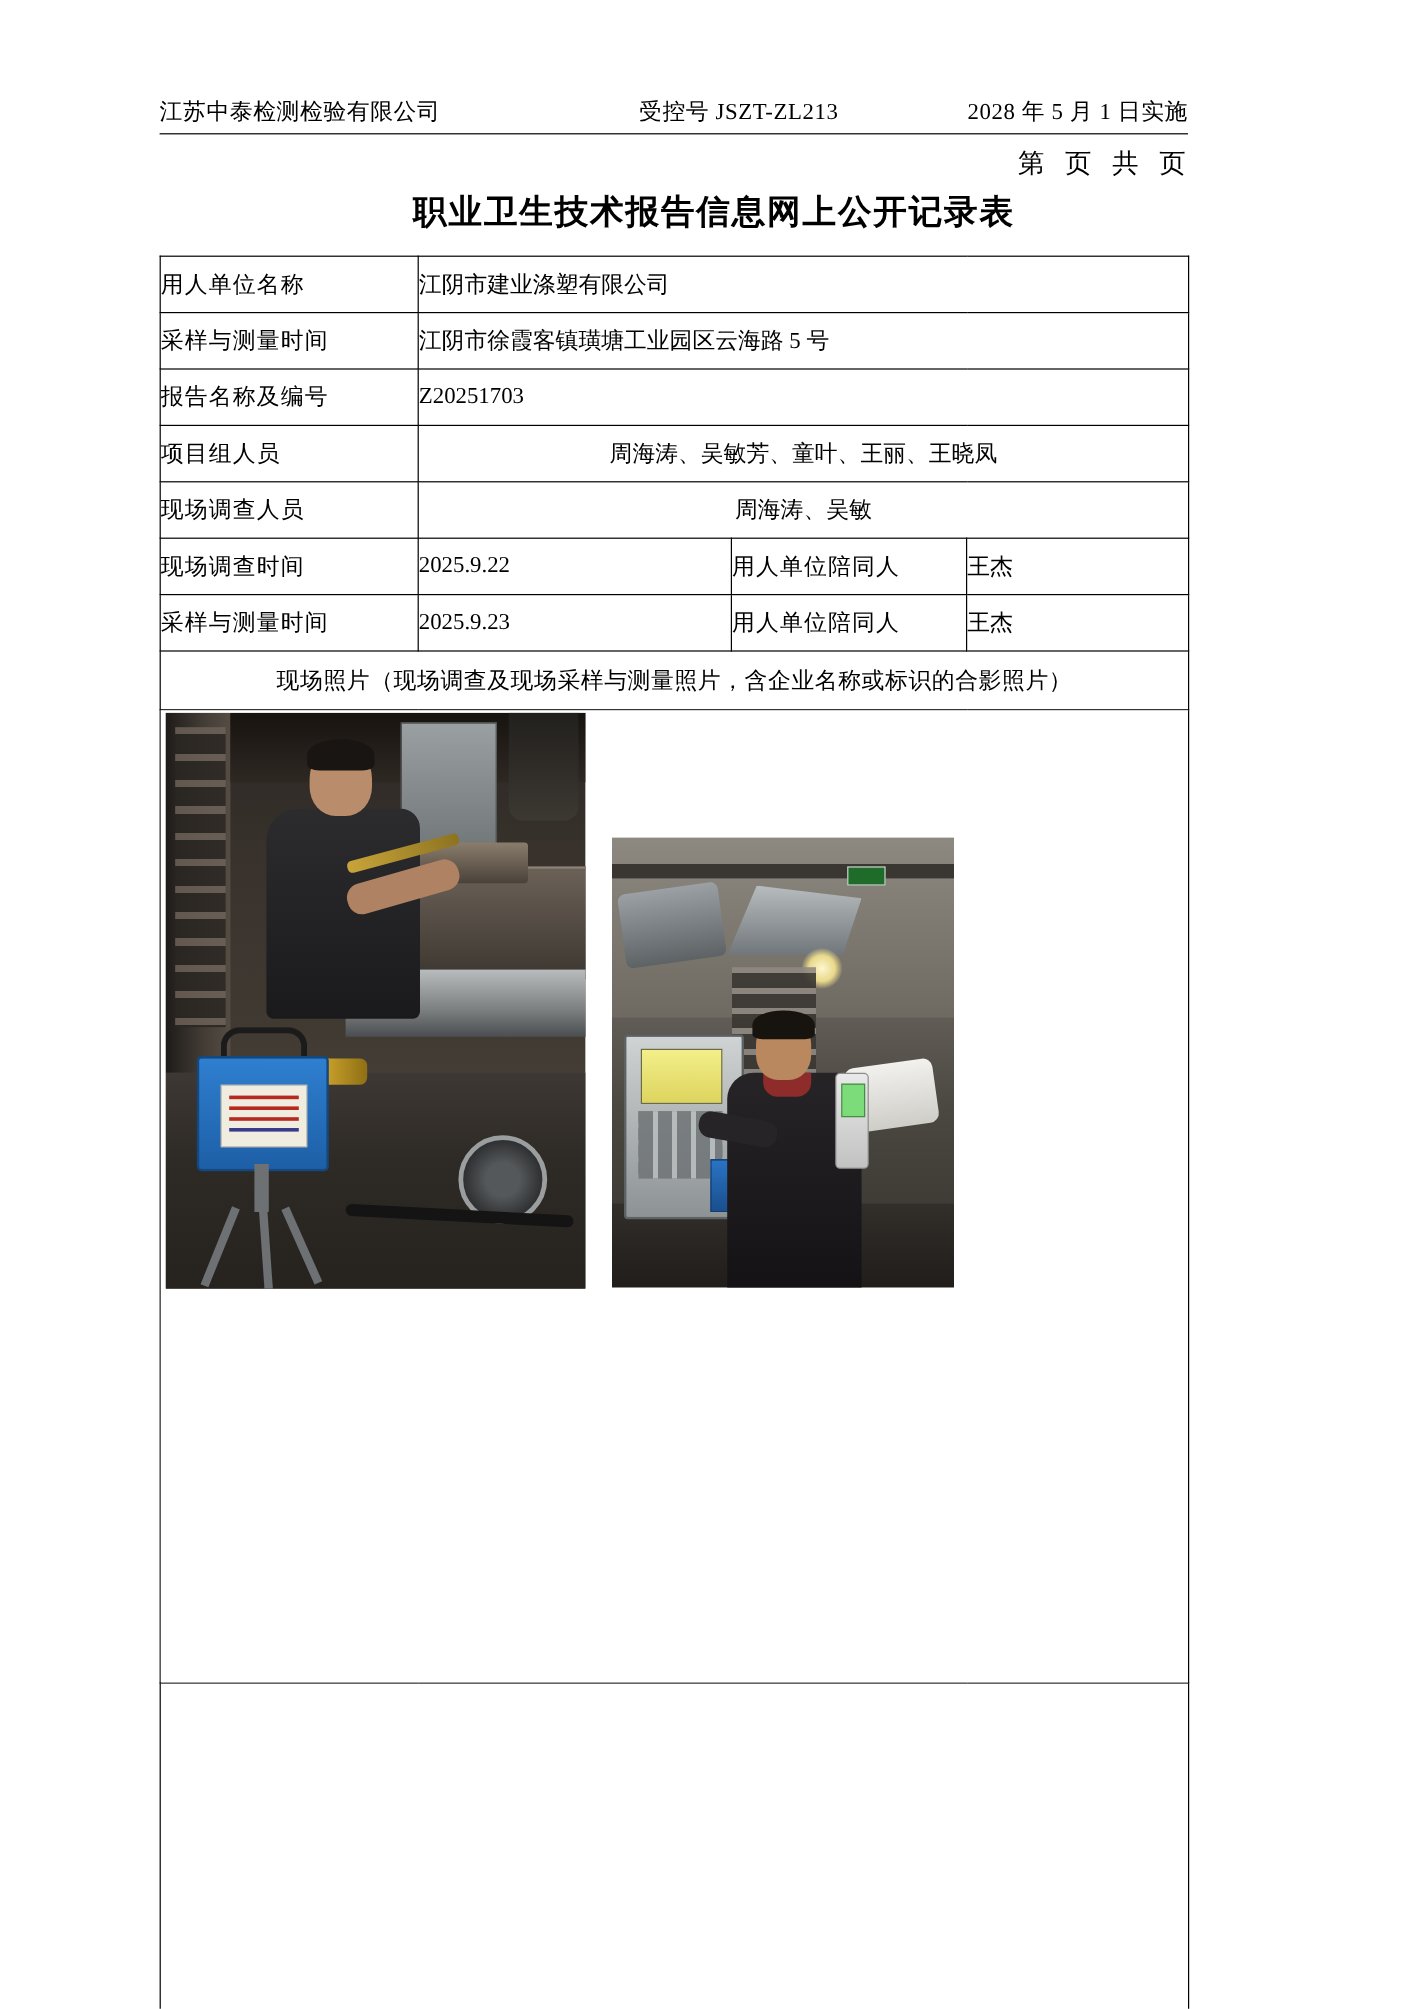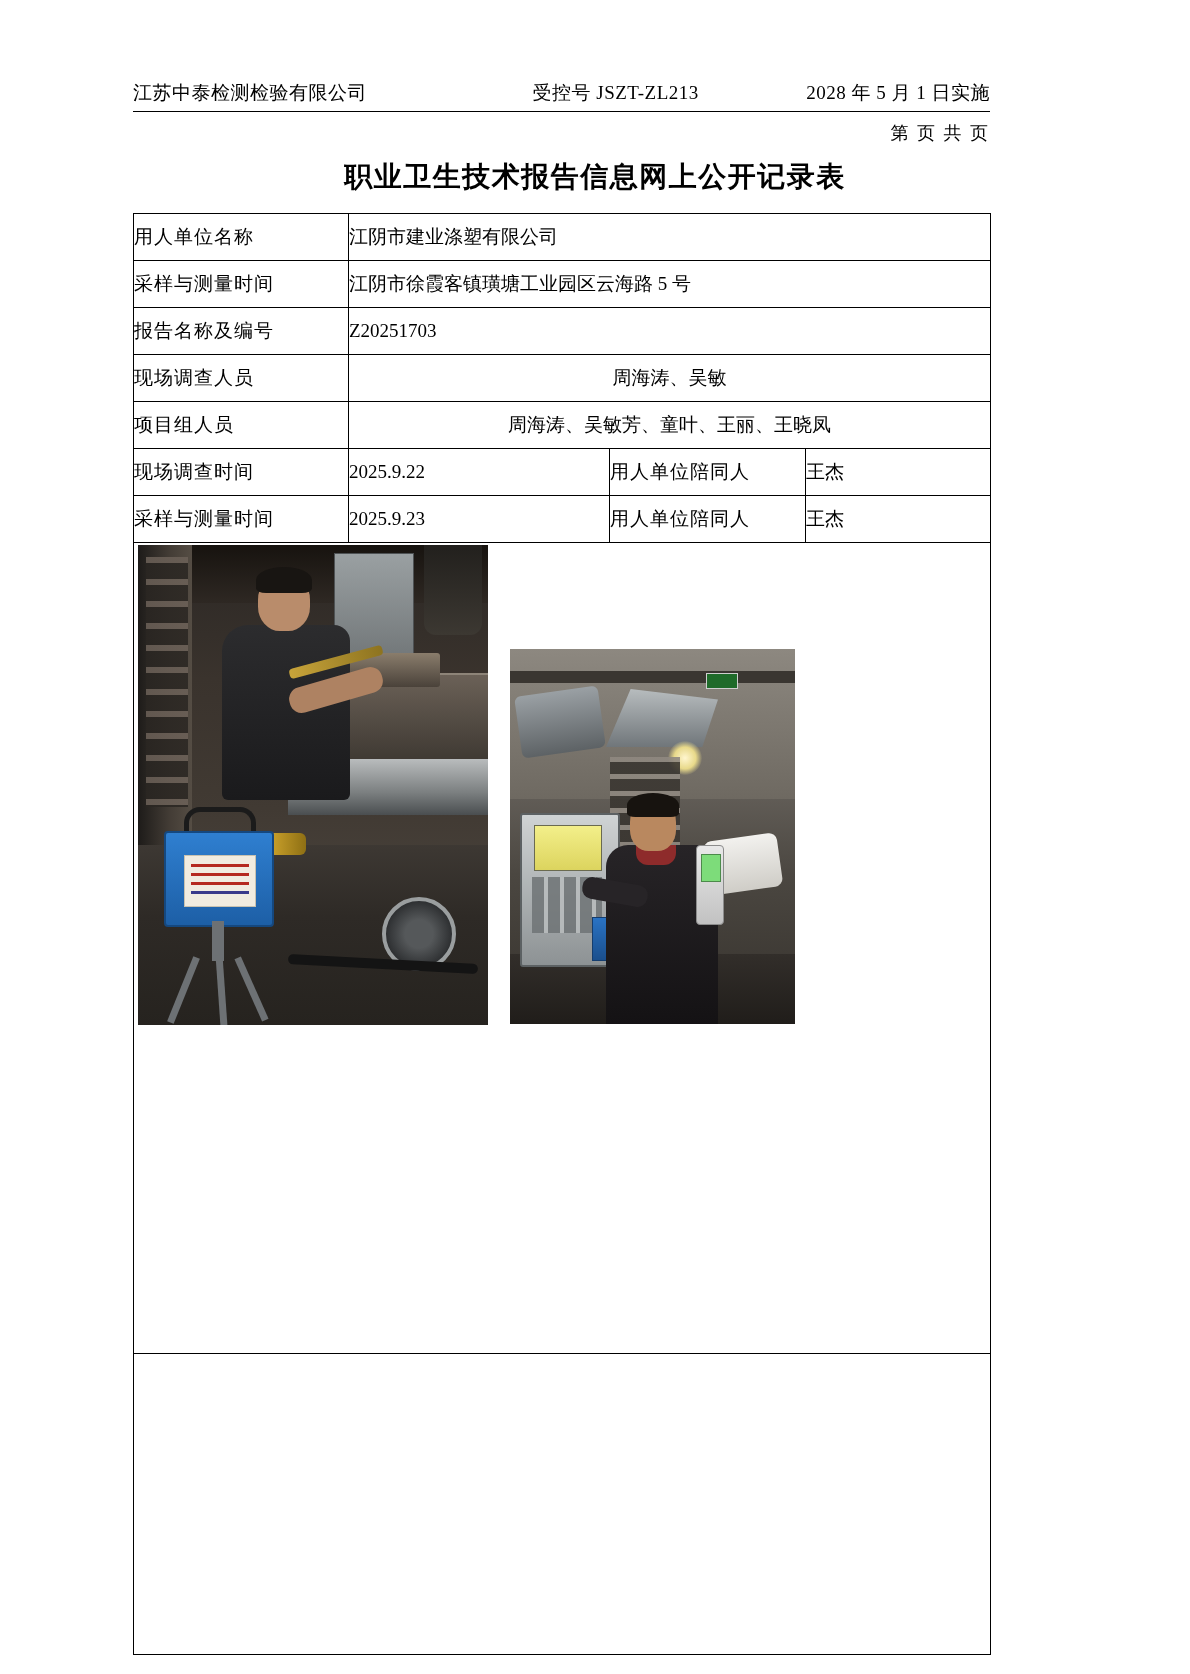--- a/index.html
+++ b/index.html
@@ -39,23 +39,24 @@
   .header-company { white-space: nowrap; }
   .header-control { white-space: nowrap; margin-left: 58px; }
   .header-date { white-space: nowrap; }
   .header-rule {
     border-bottom: 1.6px solid #000;
     margin-top: 5px;
     width: 857px;
   }
   .header-pageno {
     text-align: right;
-    font-size: 18px;
+    font-size: 22px;
     margin-top: 9px;
     letter-spacing: 2px;
+    font-family: Liberation Mono, monospace;
   }
 
   
   .doc-title {
     position: absolute;
     top: 158px;
     left: 0;
     width: 1190px;
     text-align: center;
     font-size: 28px;
@@ -397,38 +398,41 @@
       </tr>
       <tr>
         <td class="lbl">采样与测量时间</td>
         <td class="val-left" colspan="3">江阴市徐霞客镇璜塘工业园区云海路 5 号</td>
       </tr>
       <tr>
         <td class="lbl">报告名称及编号</td>
         <td class="val-left" colspan="3">Z20251703</td>
       </tr>
       <tr>
+        <td class="lbl">项目组人员</td>
+        <td class="val-center" colspan="3">周海涛、吴敏芳、童叶、王丽、王晓凤</td>
+      </tr>
+      <tr>
         <td class="lbl">现场调查人员</td>
         <td class="val-center" colspan="3">周海涛、吴敏</td>
-      </tr>
-      <tr>
-        <td class="lbl">项目组人员</td>
-        <td class="val-center" colspan="3">周海涛、吴敏芳、童叶、王丽、王晓凤</td>
       </tr>
       <tr>
         <td class="lbl">现场调查时间</td>
         <td class="val-left">2025.9.22</td>
         <td class="lbl">用人单位陪同人</td>
         <td class="val-left">王杰</td>
       </tr>
       <tr>
         <td class="lbl">采样与测量时间</td>
         <td class="val-left">2025.9.23</td>
         <td class="lbl">用人单位陪同人</td>
         <td class="val-left">王杰</td>
+      </tr>
+      <tr>
+        <td class="photos-header" colspan="4">现场照片（现场调查及现场采样与测量照片，含企业名称或标识的合影照片）</td>
       </tr>
       <tr>
         <td class="photo-cell" colspan="4">
           <div class="photo-wrap">
 
             <div class="photo photo-a">
               <div class="pa-bg"></div>
               <div class="pa-wall-left"></div>
               <div class="pa-stair"></div>
               <div class="pa-ceiling"></div>

